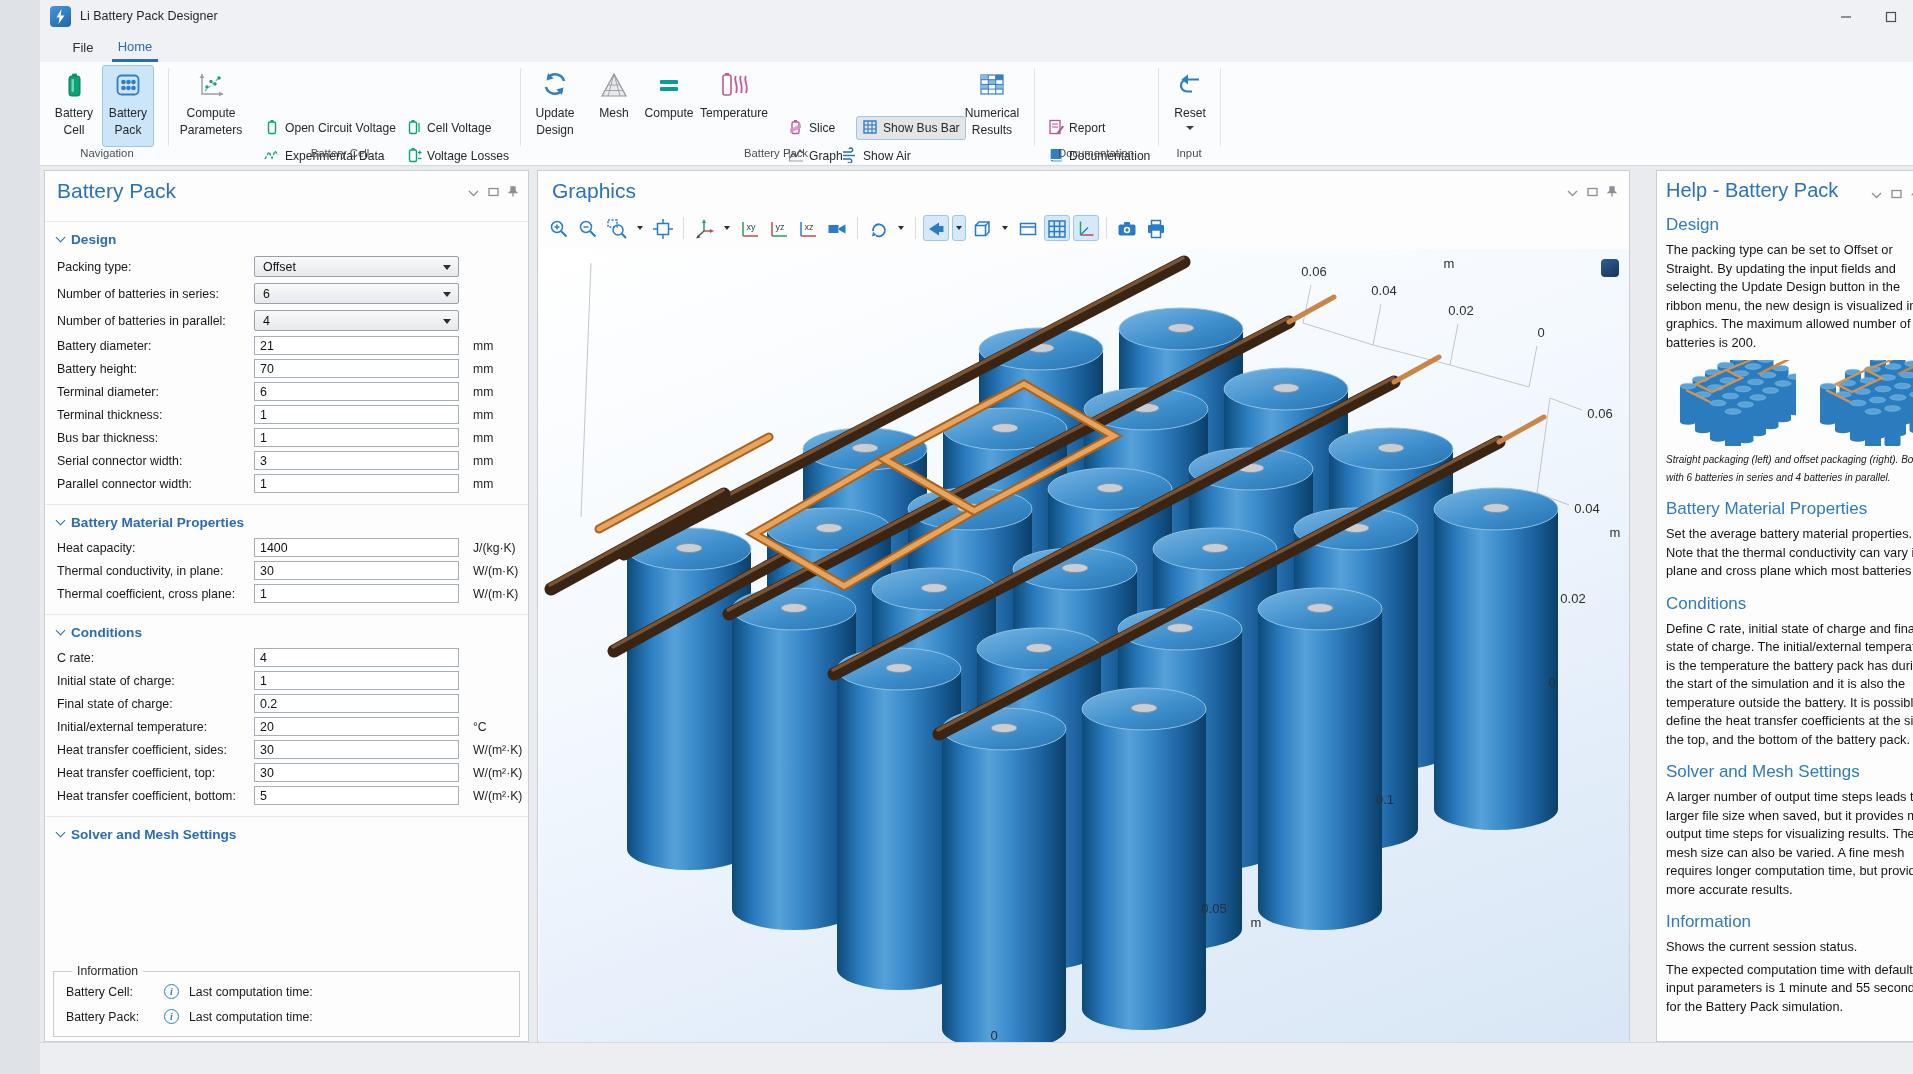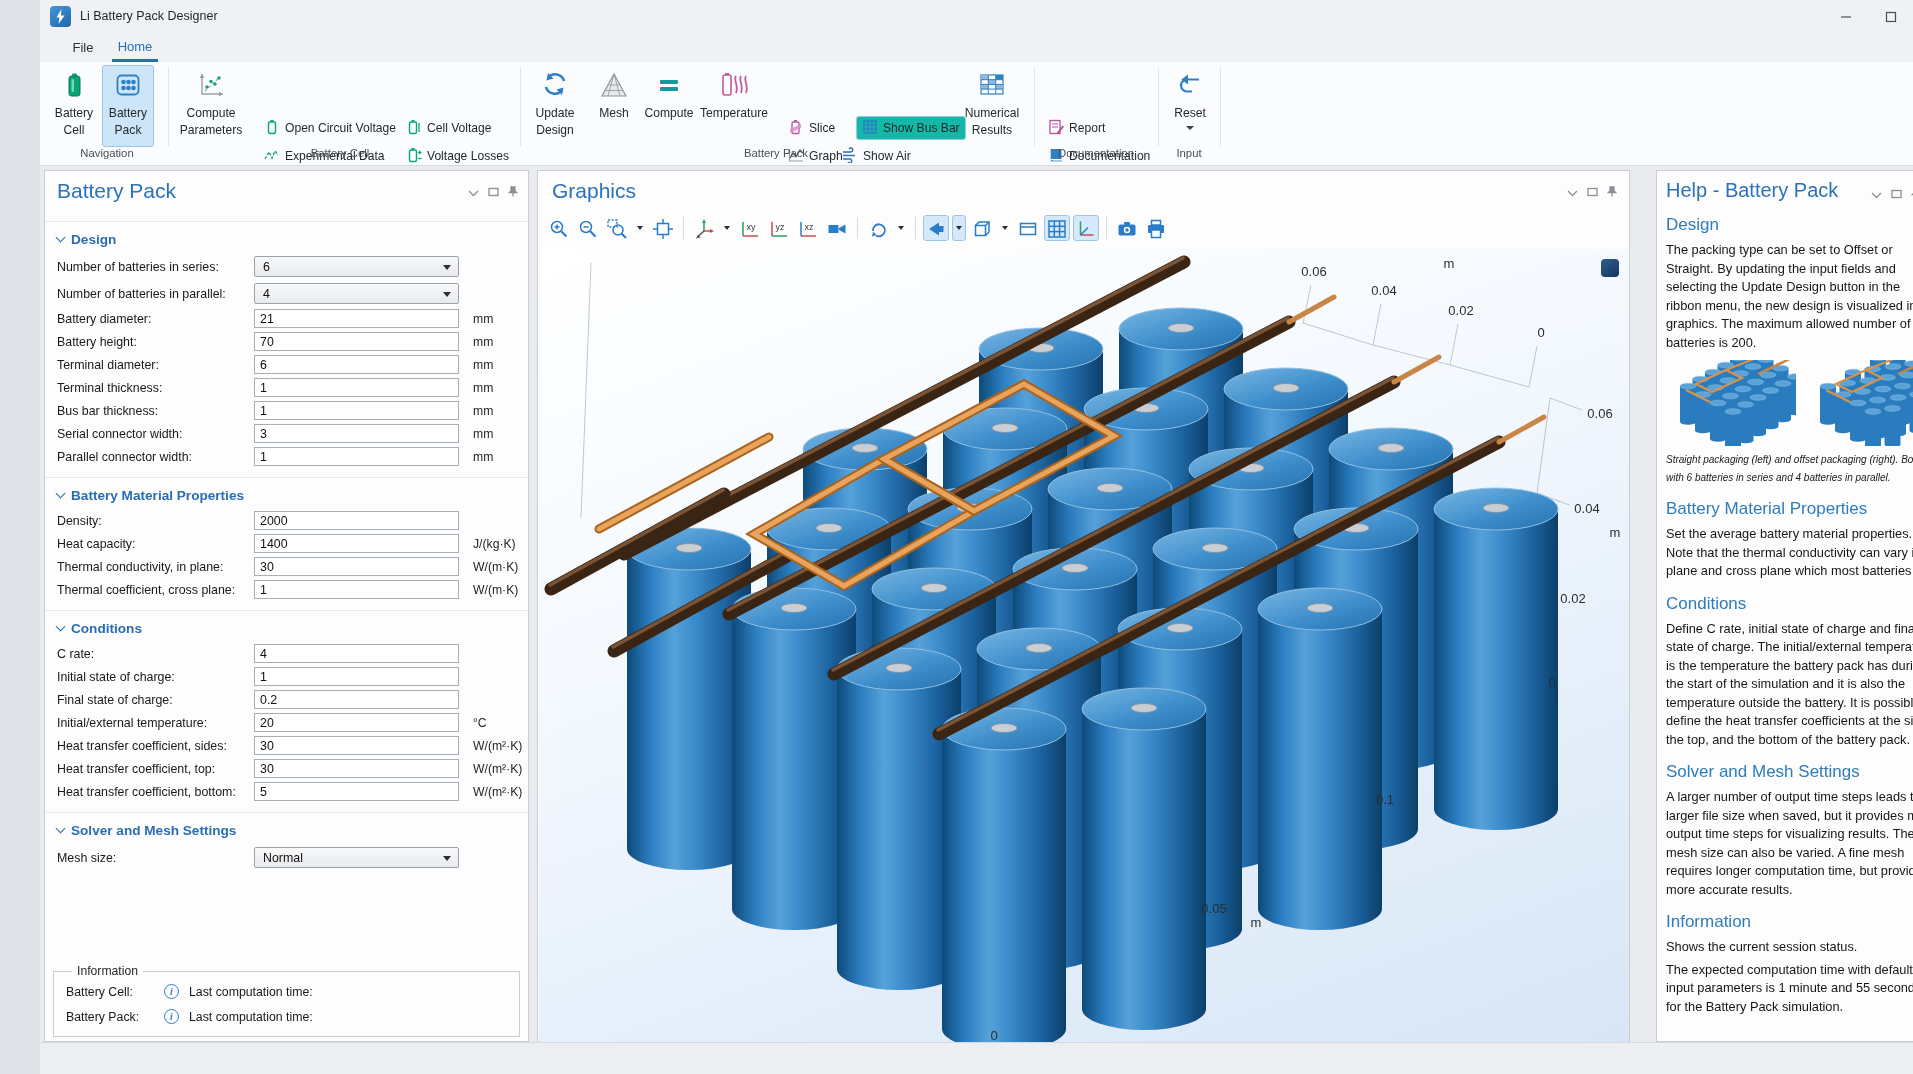--- a/index.html
+++ b/index.html
@@ -24,21 +24,21 @@
   
   #ribbon{position:absolute;left:0;top:62px;width:1913px;height:104px;background:#fbfcfd;border-bottom:1px solid #d7dade;}
   .rsep{position:absolute;top:6px;width:1px;height:78px;background:#e2e5e8;}
   .glabel{position:absolute;top:85px;width:160px;text-align:center;font-size:11.3px;color:#4a4f55;}
   .bigbtn{position:absolute;top:3px;height:82px;display:flex;flex-direction:column;align-items:center;
           padding-top:5px;border:1px solid transparent;border-radius:3px;cursor:default;}
   .bigbtn .blab{font-size:12.1px;color:#26292c;line-height:14px;text-align:center;margin-top:3px;}
   .bigbtn.sel{background:#cde5f8;border-color:#9cc5e8;}
   .smbtn{position:absolute;height:24px;display:flex;align-items:center;gap:5px;padding:0 5px;
          border:1px solid transparent;border-radius:3px;font-size:12.1px;color:#26292c;}
-  .smbtn.sel{background:#14b8a6;border-color:#9cc5e8;}
+  .smbtn.sel{background:#e5e5e5;border-color:#9cc5e8;}
   .chev-dn{width:0;height:0;border-left:4px solid transparent;border-right:4px solid transparent;border-top:4px solid #3a3f45;}
 
   
   .panel{position:absolute;top:170px;height:872px;background:#fdfdfe;border:1px solid #c9ced4;}
   .ptitle{font-size:21px;color:#2b72b8;font-weight:400;}
   .phicons{position:absolute;top:12px;display:flex;gap:9px;align-items:center;}
   .phicons svg{stroke:#8a9096;fill:none;stroke-width:1.3;}
   .bstrip{position:absolute;left:0;top:1042px;width:1913px;height:32px;background:#eceef1;border-top:1px solid #d6d9dd;}
 
   
@@ -385,20 +385,27 @@
             <line x1="5" y1="6.5" x2="5" y2="10.5"></line>
           </svg></span>
     </div>
     <div id="lpbody">
       <div class="sechr"></div>
       <div class="sechead">
           <span class="vchev"></span>
           <span>Design</span>
         </div>
       <div class="frow dd-row">
+          <span class="flabel">Packing type:</span>
+          <span class="dd">
+            <span class="ddv">Offset</span>
+            <i class="dda"></i>
+          </span>
+        </div>
+      <div class="frow dd-row">
           <span class="flabel">Number of batteries in series:</span>
           <span class="dd">
             <span class="ddv">6</span>
             <i class="dda"></i>
           </span>
         </div>
       <div class="frow dd-row">
           <span class="flabel">Number of batteries in parallel:</span>
           <span class="dd">
             <span class="ddv">4</span>
@@ -440,24 +447,20 @@
           <input class="tin" value="1" style="">
           <span class="funit">mm</span>
         </div>
 
       <div class="sechr" style="margin-top:9px;"></div>
       <div class="sechead">
           <span class="vchev"></span>
           <span>Battery Material Properties</span>
         </div>
       <div class="frow in-row">
-          <span class="flabel">Density:</span>
-          <input class="tin" value="2000" style="">
-        </div>
-      <div class="frow in-row">
           <span class="flabel">Heat capacity:</span>
           <input class="tin" value="1400" style="">
           <span class="funit">J/(kg·K)</span>
         </div>
       <div class="frow in-row">
           <span class="flabel">Thermal conductivity, in plane:</span>
           <input class="tin" value="30" style="">
           <span class="funit">W/(m·K)</span>
         </div>
       <div class="frow in-row">
@@ -501,27 +504,20 @@
       <div class="frow in-row">
           <span class="flabel">Heat transfer coefficient, bottom:</span>
           <input class="tin" value="5" style="">
           <span class="funit">W/(m²·K)</span>
         </div>
 
       <div class="sechr" style="margin-top:9px;"></div>
       <div class="sechead">
           <span class="vchev"></span>
           <span>Solver and Mesh Settings</span>
-        </div>
-      <div class="frow dd-row">
-          <span class="flabel">Mesh size:</span>
-          <span class="dd">
-            <span class="ddv">Normal</span>
-            <i class="dda"></i>
-          </span>
         </div>
     </div>
 
     <div id="infobox">
       <span id="infoleg">Information</span>
       <div class="irow" style="top:12px;">
         <span class="ilab">Battery Cell:</span>
         <span class="iic">i</span>
         <span>Last computation time:</span>
       </div>

